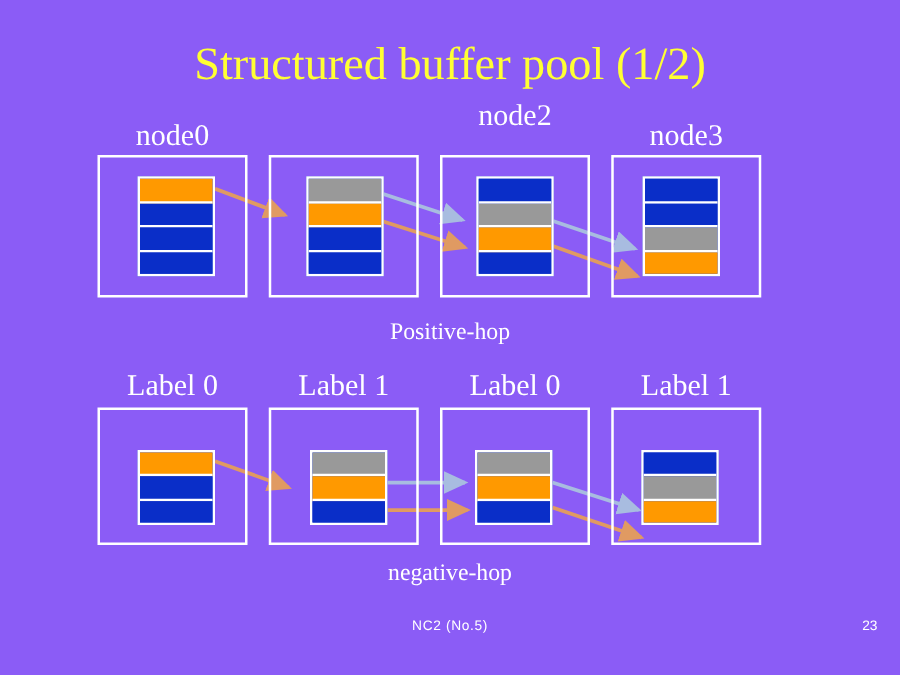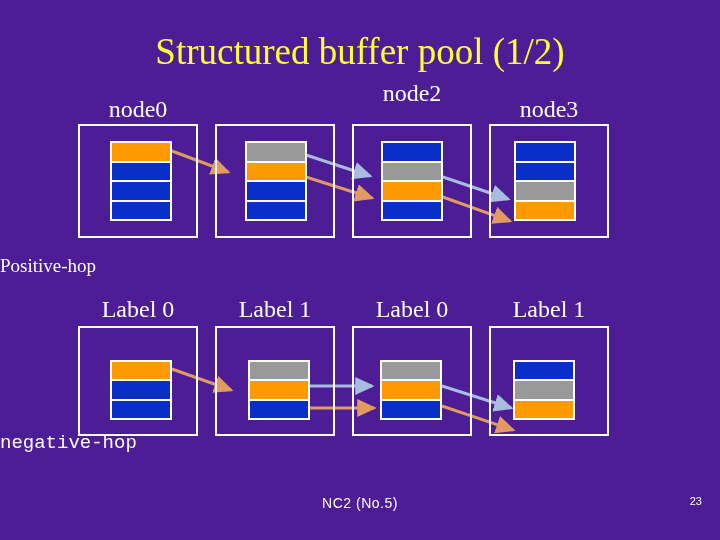--- a/index.html
+++ b/index.html
@@ -4,21 +4,21 @@
 <style>
   html, body {
     margin: 0;
     padding: 0;
     background: #0a2ec8;
   }
   #slide {
     position: relative;
     width: 720px;
     height: 540px;
-    background: #4c1d95;
+    background: #8b5cf6;
     overflow: hidden;
     font-family: "Liberation Serif", "DejaVu Serif", serif;
   }
   #slide-svg {
     position: absolute;
     left: 0;
     top: 0;
     width: 720px;
     height: 540px;
   }
@@ -75,36 +75,37 @@
   }
   .cell.blue   { background: #0a2ec8; }
   .cell.orange { background: #ff9900; }
   .cell.gray   { background: #999999; }
 
   
   .hop-caption {
     position: absolute;
     width: 720px;
     left: 0;
+    text-align: center;
     color: #ffffff;
     font-size: 19px;
     line-height: 22px;
     white-space: nowrap;
     font-family: "Liberation Serif", "DejaVu Serif", serif;
   }
 
   
   .footer-center {
     position: absolute;
     left: 0;
     top: 495px;
     width: 720px;
     text-align: center;
     color: #ffffff;
-    font-size: 14px;
+    font-size: 11px;
     letter-spacing: 0.5px;
     font-family: "Liberation Sans", sans-serif;
   }
   .footer-page {
     position: absolute;
     right: 18px;
     top: 495px;
     color: #ffffff;
     font-size: 11px;
     font-family: "Liberation Sans", sans-serif;
@@ -234,18 +235,18 @@
     <div class="cell orange"></div>
     <div class="cell blue"></div>
   </div>
 
   <div class="stack" style="left:513px; top:360px; width:62px; height:60px;">
     <div class="cell blue"></div>
     <div class="cell gray"></div>
     <div class="cell orange"></div>
   </div>
 
-  <div class="hop-caption" style="top:432px;font-family:Liberation Mono, monospace;">negative-hop</div>
+  <div class="hop-caption" style="top:448px;">negative-hop</div>
 
   <div class="footer-center">NC2 (No.5)</div>
   <div class="footer-page">23</div>
 
 </div>
 
 </body></html>

